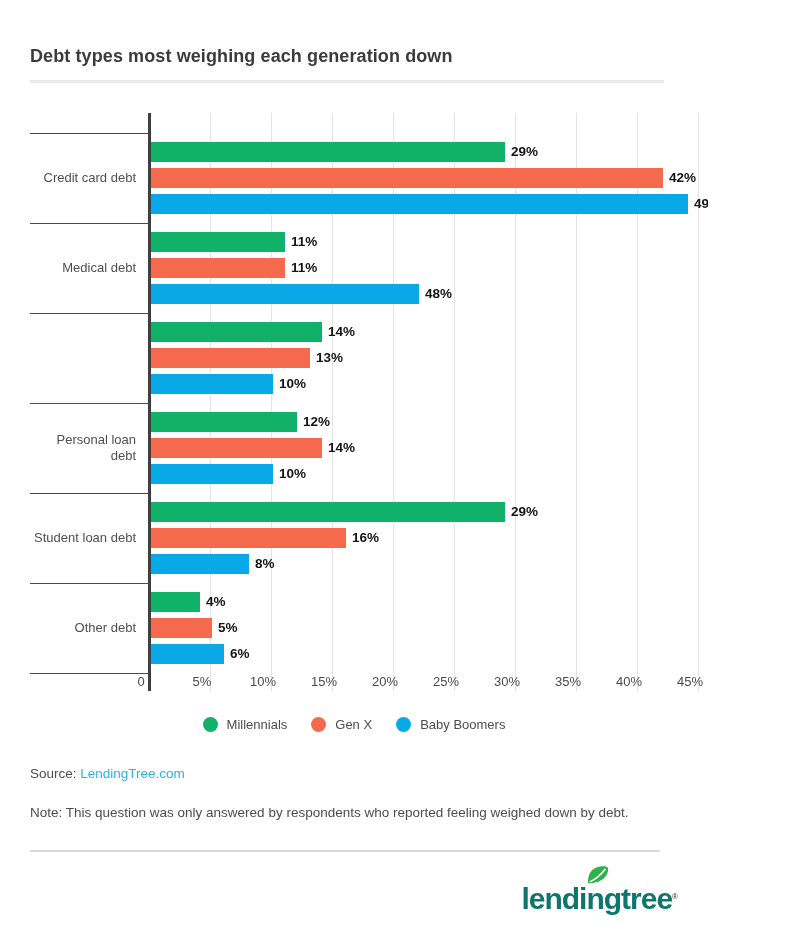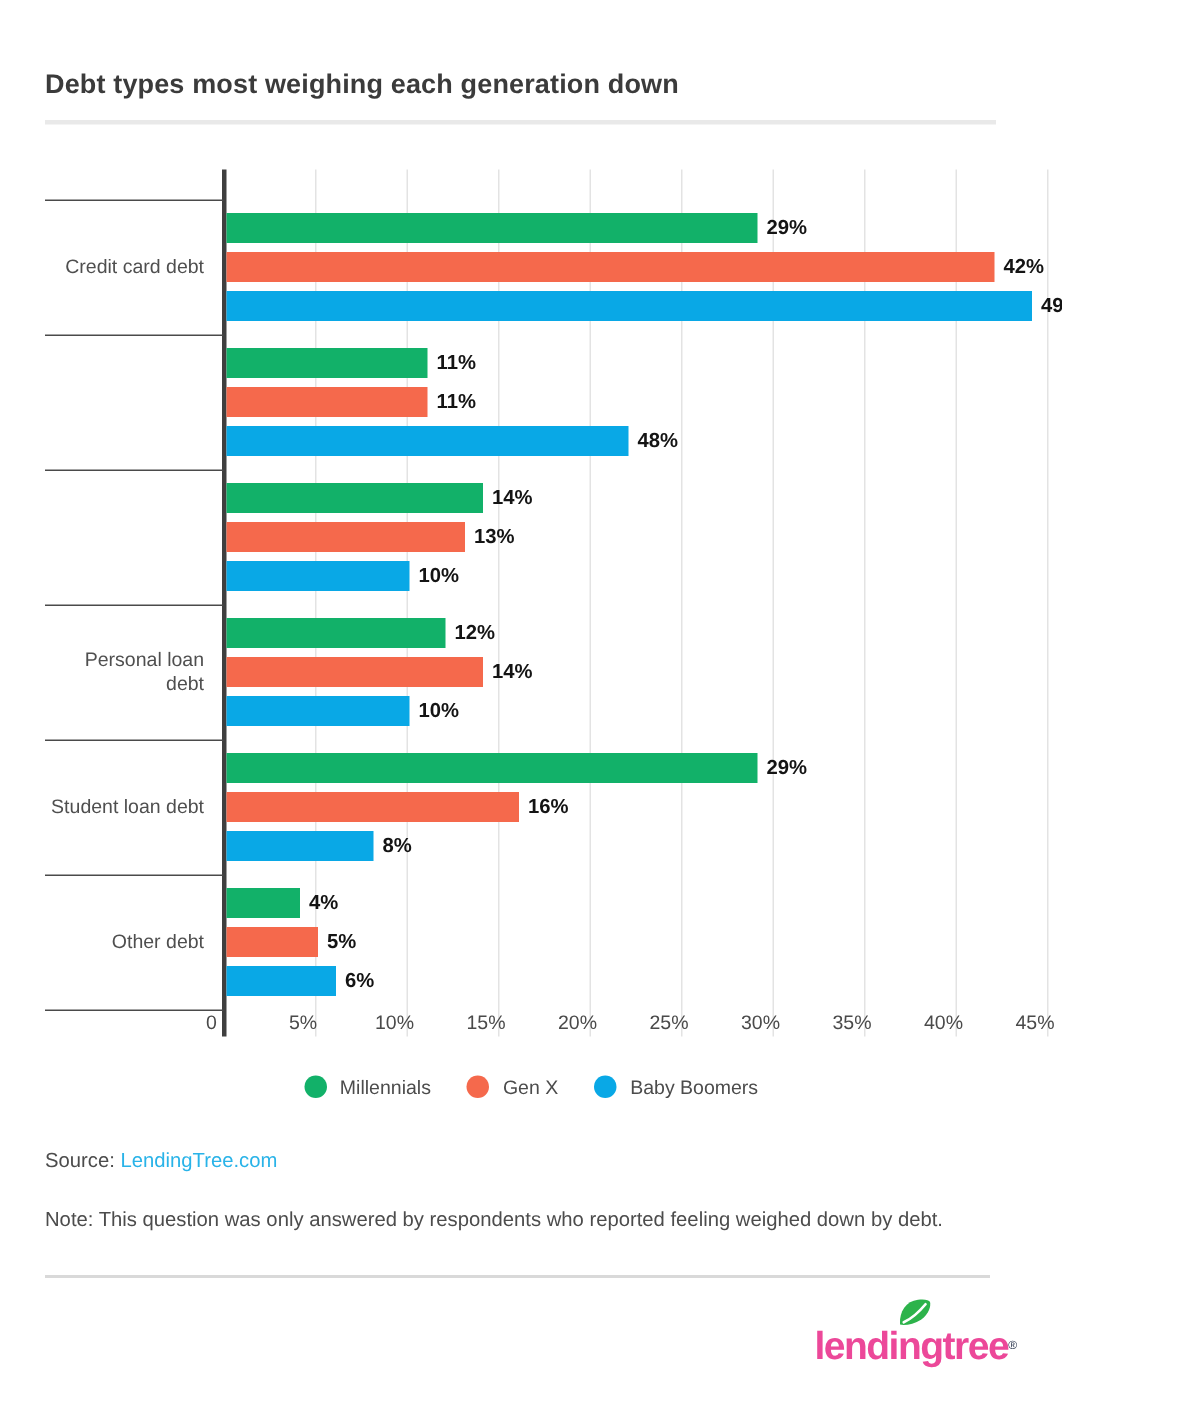--- a/index.html
+++ b/index.html
@@ -120,24 +120,24 @@
     padding-top: 17px;
   }
   .logo-leaf {
     position: absolute;
     top: 0;
     left: 41%;
     width: 24px;
     height: 20px;
   }
   .logo-text {
-    font-size: 26px;
+    font-size: 30px;
     font-weight: 700;
     letter-spacing: -1px;
-    color: #ec4899;
+    color: #0f766e;
   }
   .logo-tm {
     font-size: 8px;
     color: #1f2a44;
     vertical-align: top;
     line-height: 30px;
   }
 </style>
 </head>
 <body>
@@ -166,20 +166,21 @@
       <div class="cat-divider" style="top: 380px;"></div>
       <div class="cat-divider" style="top: 470px;"></div>
       <div class="cat-divider" style="top: 560px;"></div>
       <div class="cat-label" style="top: 20px; height: 90px;">Credit card debt</div>
       <div class="bar" style="top: 29px; left: 121px; width: 354px; background: rgb(18, 177, 105);"></div>
       <div class="bar-value" style="top: 29px; left: 481px;">29%</div>
       <div class="bar" style="top: 55px; left: 121px; width: 512px; background: rgb(245, 105, 76);"></div>
       <div class="bar-value" style="top: 55px; left: 639px;">42%</div>
       <div class="bar" style="top: 81px; left: 121px; width: 537px; background: rgb(9, 168, 230);"></div>
       <div class="bar-value" style="top: 81px; left: 664px;">49%</div>
+      <div class="cat-label" style="top: 110px; height: 90px;">Medical debt</div>
       <div class="bar" style="top: 119px; left: 121px; width: 134px; background: rgb(18, 177, 105);"></div>
       <div class="bar-value" style="top: 119px; left: 261px;">11%</div>
       <div class="bar" style="top: 145px; left: 121px; width: 134px; background: rgb(245, 105, 76);"></div>
       <div class="bar-value" style="top: 145px; left: 261px;">11%</div>
       <div class="bar" style="top: 171px; left: 121px; width: 268px; background: rgb(9, 168, 230);"></div>
       <div class="bar-value" style="top: 171px; left: 395px;">48%</div>
       <div class="bar" style="top: 209px; left: 121px; width: 171px; background: rgb(18, 177, 105);"></div>
       <div class="bar-value" style="top: 209px; left: 298px;">14%</div>
       <div class="bar" style="top: 235px; left: 121px; width: 159px; background: rgb(245, 105, 76);"></div>
       <div class="bar-value" style="top: 235px; left: 286px;">13%</div>

